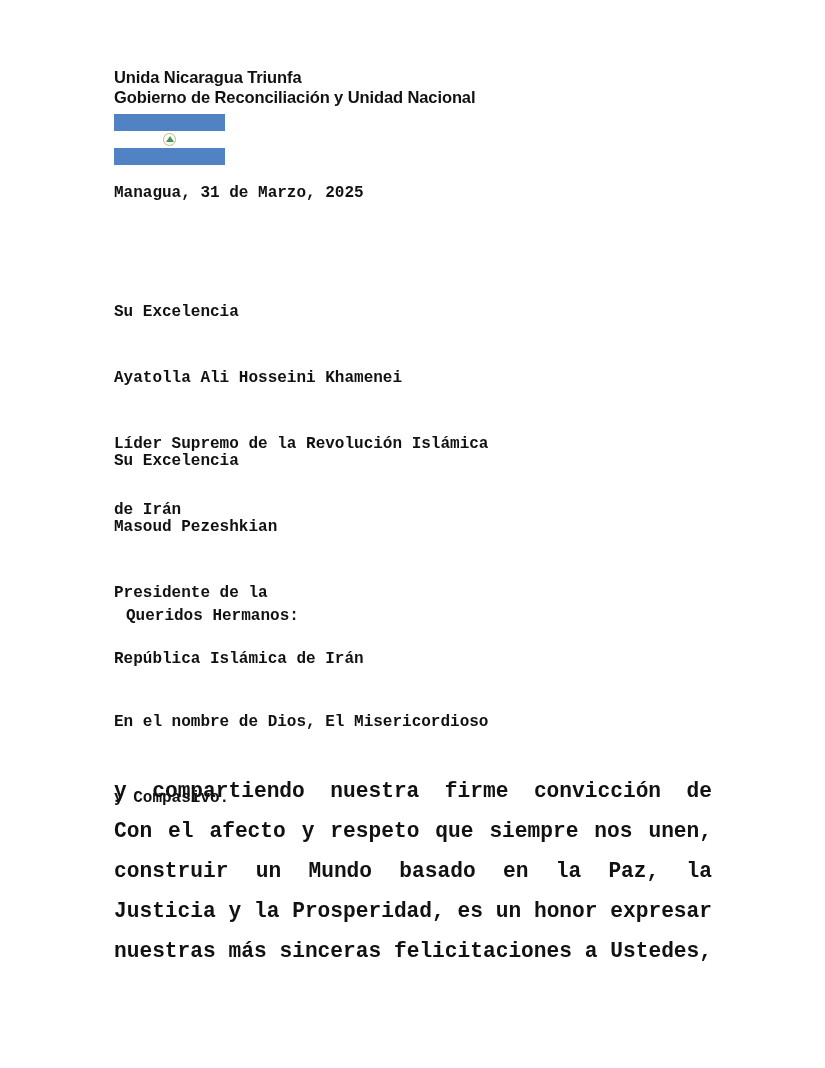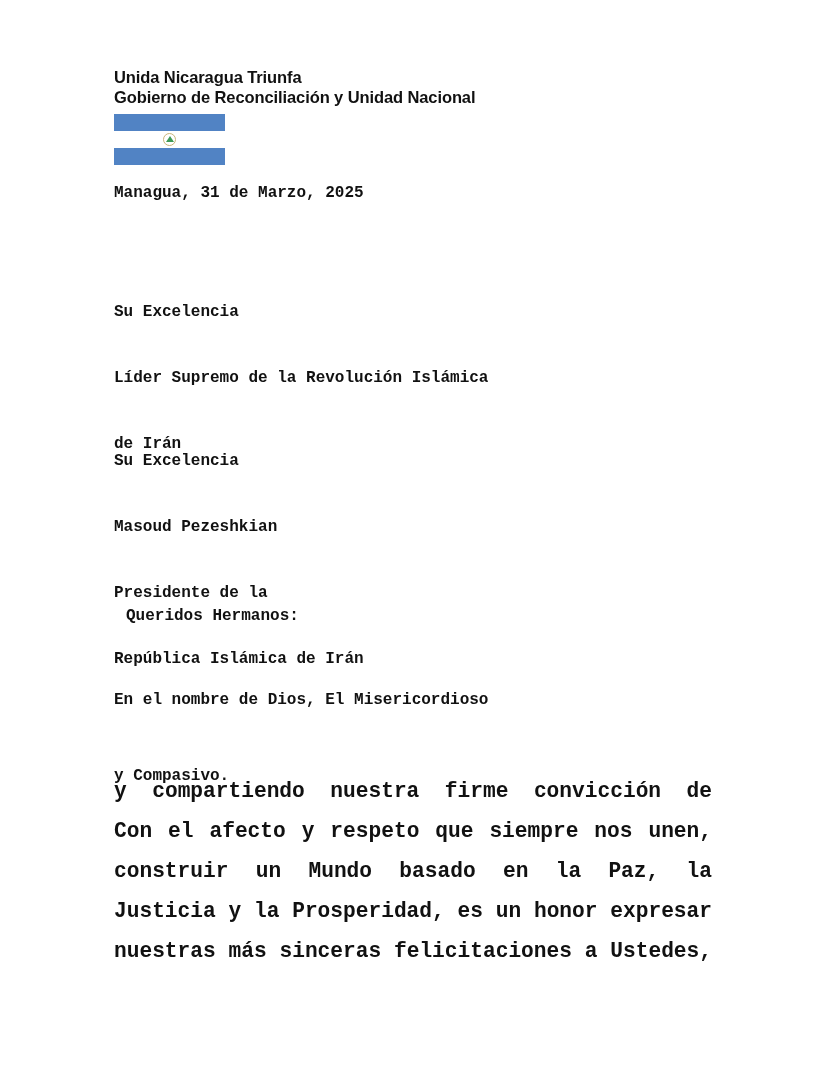--- a/index.html
+++ b/index.html
@@ -30,34 +30,35 @@
   <div class="stripe white">
     <span class="emblem"></span>
   </div>
   <div class="stripe blue"></div>
 </div>
 
 <div class="mono" style="top:178px; line-height:30px;">Managua, 31 de Marzo, 2025</div>
 
 <div class="mono block" style="top:261px;">
   <div>Su Excelencia</div>
+  <div>Ayatolla Ali Hosseini Khamenei</div>
   <div>Líder Supremo de la Revolución Islámica</div>
   <div>de Irán</div>
 </div>
 
 <div class="mono block" style="top:410px;">
   <div>Su Excelencia</div>
   <div>Masoud Pezeshkian</div>
   <div>Presidente de la</div>
   <div>República Islámica de Irán</div>
 </div>
 
 <div class="mono" style="top:601px; line-height:30px;margin-left:12px;">Queridos Hermanos:</div>
 
-<div class="mono" style="top:644px;">
+<div class="mono" style="top:666px;">
   <div style="height:40px; line-height:40px;">En el nombre de Dios, El Misericordioso</div>
   <div style="height:40px; line-height:40px;">y Compasivo.</div>
 </div>
 
 <div class="para" style="top:771px;">
   <div class="line">y compartiendo nuestra firme convicción de</div>
   <div class="line">Con el afecto y respeto que siempre nos unen,</div>
   <div class="line">construir un Mundo basado en la Paz, la</div>
   <div class="line">Justicia y la Prosperidad, es un honor expresar</div>
   <div class="line">nuestras más sinceras felicitaciones a Ustedes,</div>

